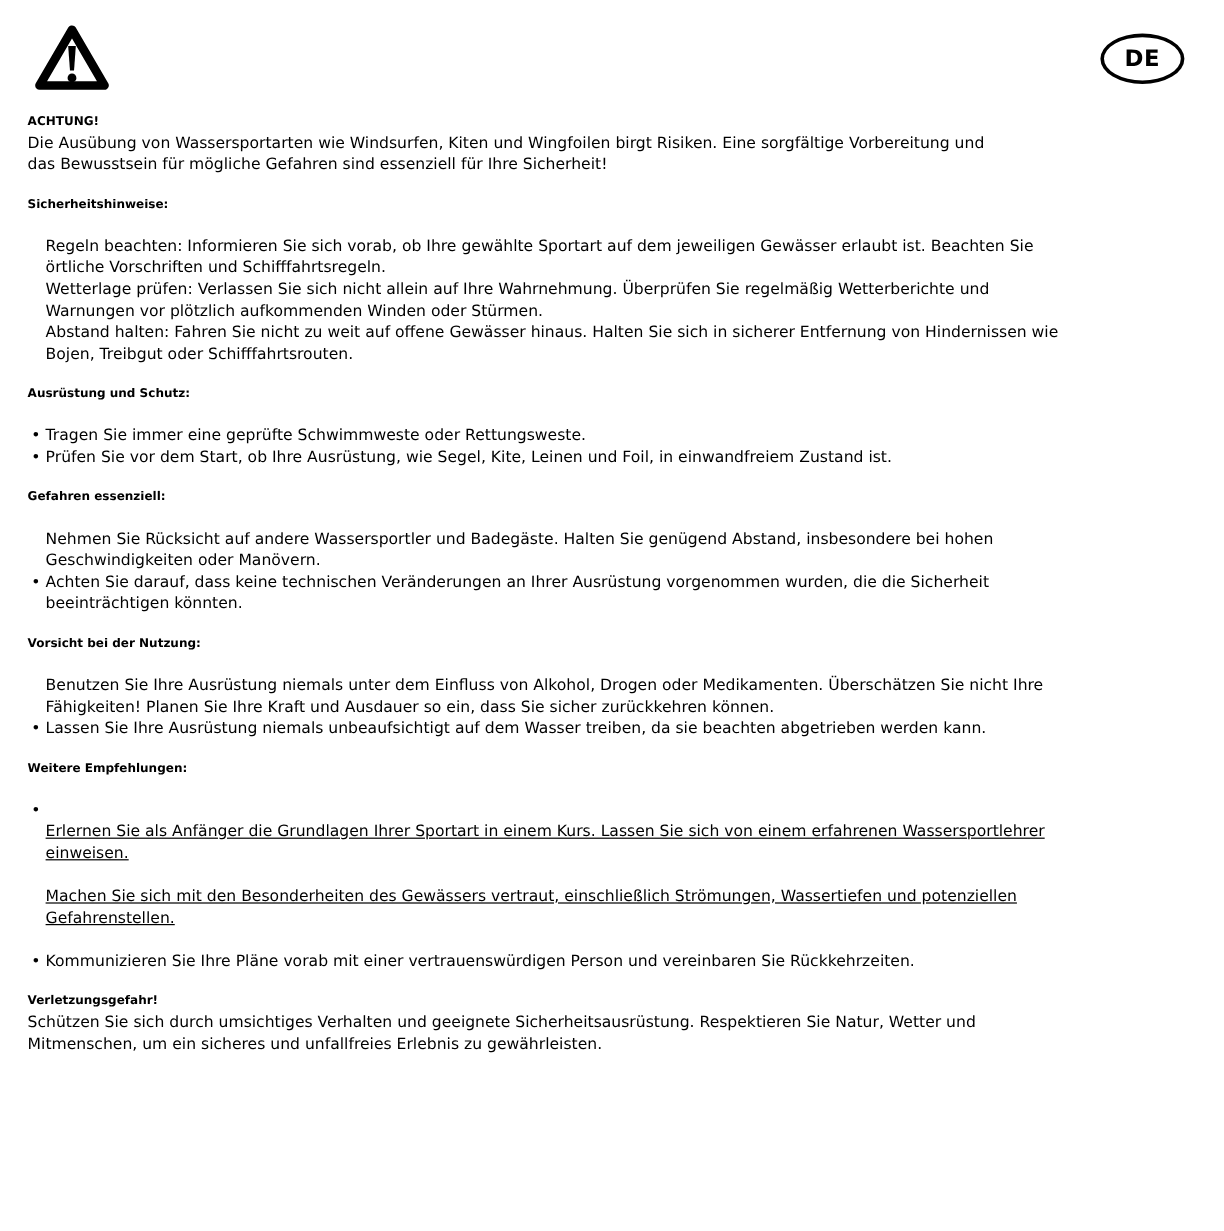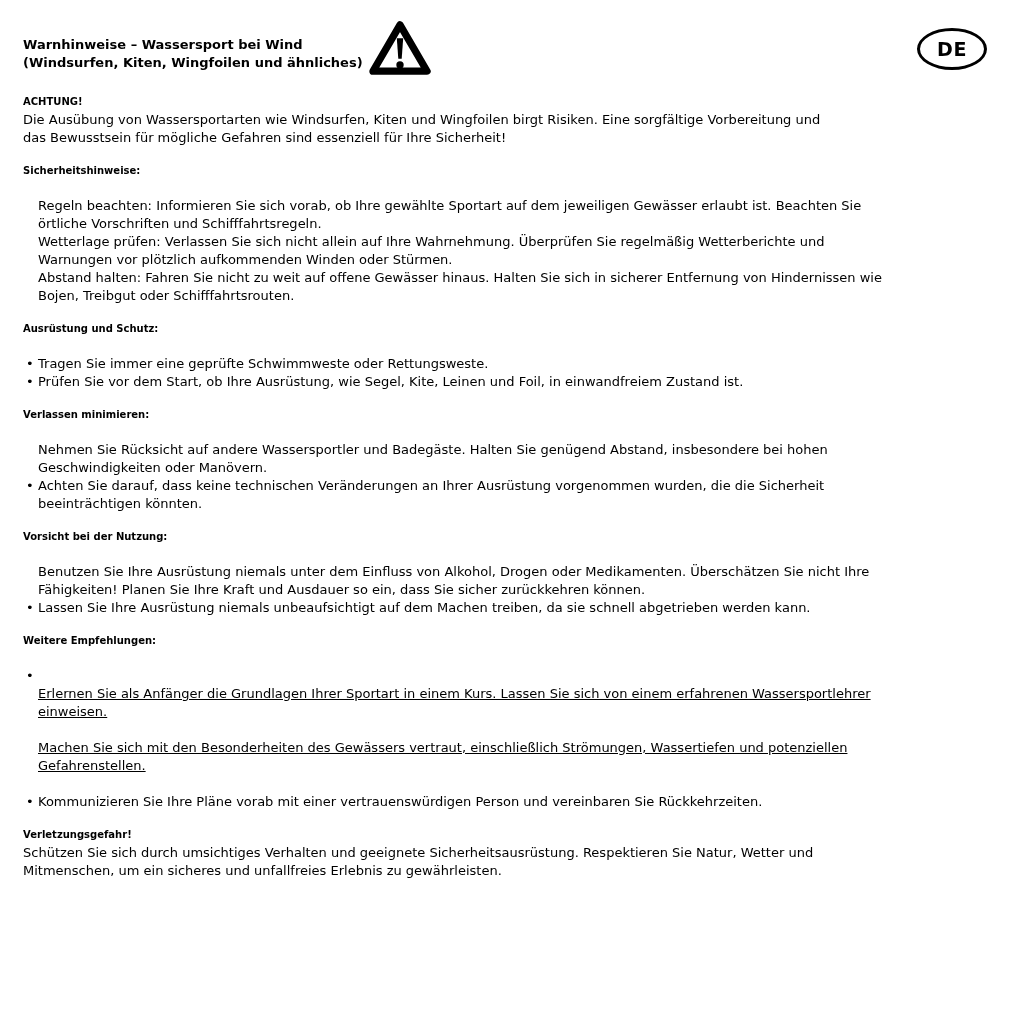--- a/index.html
+++ b/index.html
@@ -85,24 +85,20 @@
     white-space: normal;
   }
   ul.bullets li div { white-space: pre-line; text-decoration: underline; }
 </style>
 </head>
 <body>
 
 <div class="page">
 
   <div class="header">
-    <div class="title-block">
-      <div>Warnhinweise – Wassersport bei Wind</div>
-      <div>(Windsurfen, Kiten, Wingfoilen und ähnliches)</div>
-    </div>
     <svg class="warn-icon" viewBox="0 0 64 60" aria-hidden="true">
       <path d="M32 5 L60 53 H4 Z" fill="none" stroke="#000" stroke-width="7.5" stroke-linejoin="round"></path>
       <path d="M28.7 19 h6.6 l-1.55 21 h-3.5 Z" fill="#000"></path>
       <circle cx="32" cy="46.5" r="3.8" fill="#000"></circle>
     </svg>
     <div class="badge">
       <span>DE</span>
     </div>
   </div>
 
@@ -126,39 +122,39 @@
 
   <div class="sec">
     <h2>Ausrüstung und Schutz:</h2>
     <ul class="bullets">
       <li>Tragen Sie immer eine geprüfte Schwimmweste oder Rettungsweste.</li>
       <li>Prüfen Sie vor dem Start, ob Ihre Ausrüstung, wie Segel, Kite, Leinen und Foil, in einwandfreiem Zustand ist.</li>
     </ul>
   </div>
 
   <div class="sec">
-    <h2>Verlassen minimieren:</h2>
+    <h2>Gefahren essenziell:</h2>
     <div class="indent">
       <p>Nehmen Sie Rücksicht auf andere Wassersportler und Badegäste. Halten Sie genügend Abstand, insbesondere bei hohen
 Geschwindigkeiten oder Manövern.</p>
     </div>
     <ul class="bullets">
       <li>Achten Sie darauf, dass keine technischen Veränderungen an Ihrer Ausrüstung vorgenommen wurden, die die Sicherheit
 beeinträchtigen könnten.</li>
     </ul>
   </div>
 
   <div class="sec">
     <h2>Vorsicht bei der Nutzung:</h2>
     <div class="indent">
       <p>Benutzen Sie Ihre Ausrüstung niemals unter dem Einfluss von Alkohol, Drogen oder Medikamenten. Überschätzen Sie nicht Ihre
 Fähigkeiten! Planen Sie Ihre Kraft und Ausdauer so ein, dass Sie sicher zurückkehren können.</p>
     </div>
     <ul class="bullets">
-      <li>Lassen Sie Ihre Ausrüstung niemals unbeaufsichtigt auf dem Machen treiben, da sie schnell abgetrieben werden kann.</li>
+      <li>Lassen Sie Ihre Ausrüstung niemals unbeaufsichtigt auf dem Wasser treiben, da sie beachten abgetrieben werden kann.</li>
     </ul>
   </div>
 
   <div class="sec">
     <h2>Weitere Empfehlungen:</h2>
     <ul class="bullets">
       <li>
         <div>Erlernen Sie als Anfänger die Grundlagen Ihrer Sportart in einem Kurs. Lassen Sie sich von einem erfahrenen Wassersportlehrer
 einweisen.</div>
         <div>Machen Sie sich mit den Besonderheiten des Gewässers vertraut, einschließlich Strömungen, Wassertiefen und potenziellen

